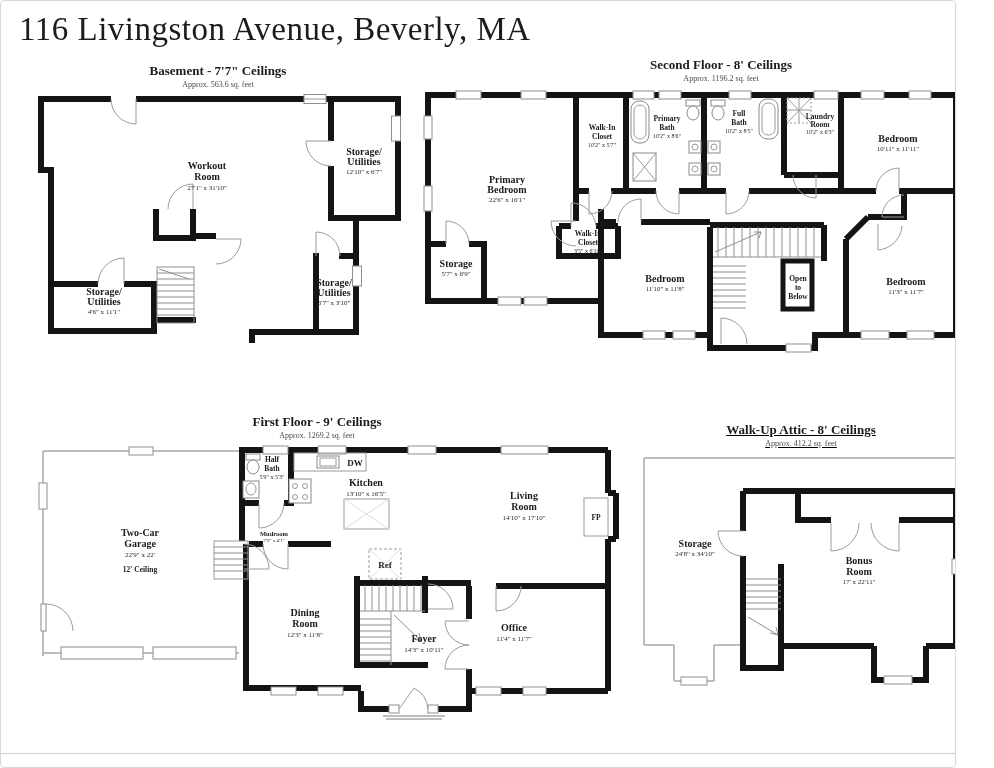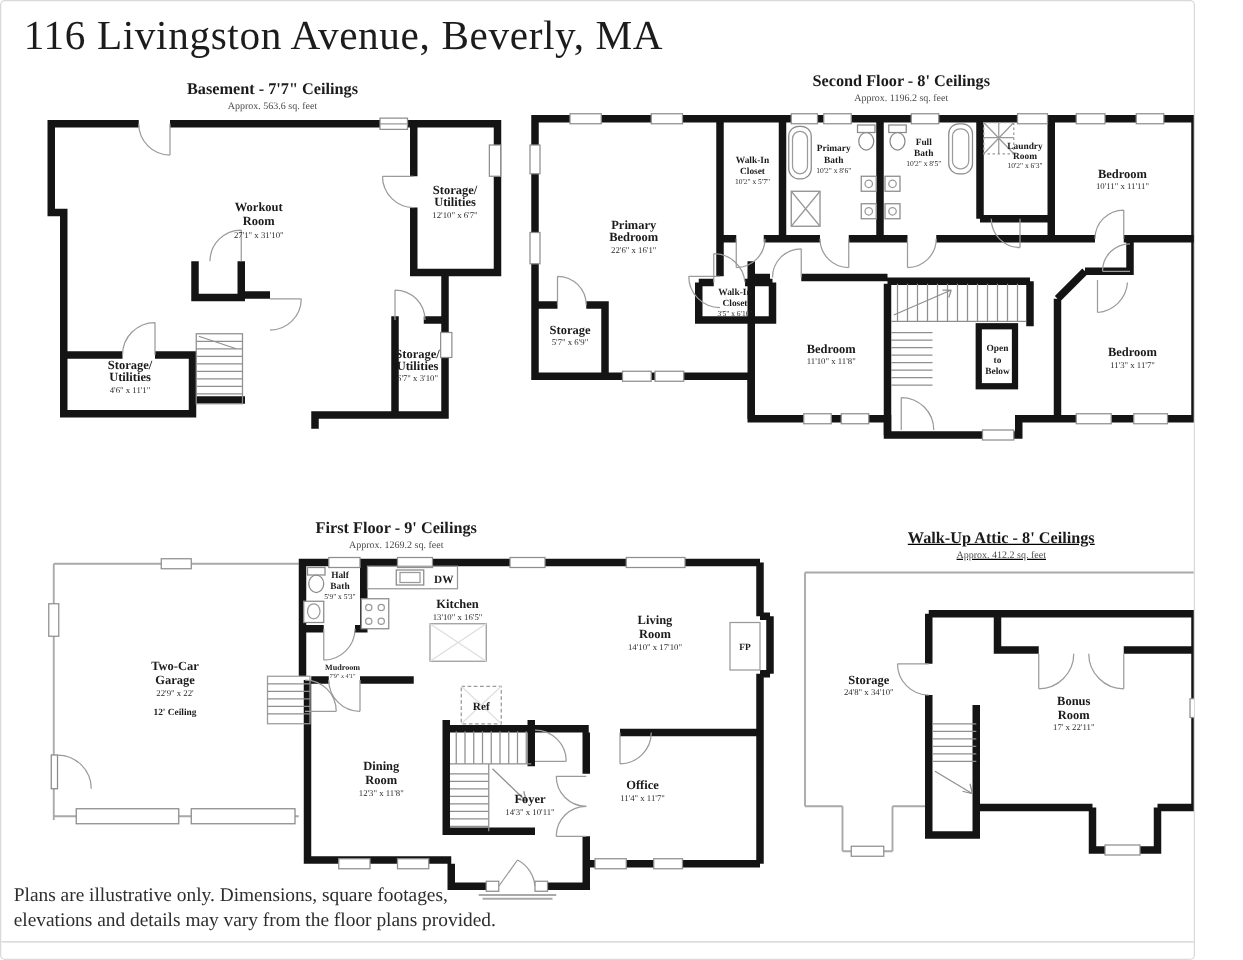--- a/index.html
+++ b/index.html
@@ -339,19 +339,15 @@
     </g>
     <g>
       <text class="rname" x="59" y="98">Storage</text>
       <text class="rdim" x="59" y="107">24'8" x 34'10"</text>
       <text class="rname" x="223" y="115">Bonus</text>
       <text class="rname" x="223" y="126">Room</text>
       <text class="rdim" x="223" y="135">17' x 22'11"</text>
     </g>
   </svg>
 
-  <div class="disclaimer">
-    <div>Plans are illustrative only. Dimensions, square footages,</div>
-    <div>elevations and details may vary from the floor plans provided.</div>
-  </div>
   <div class="bottom-rule"></div>
 
 </div>
 
 </body></html>

